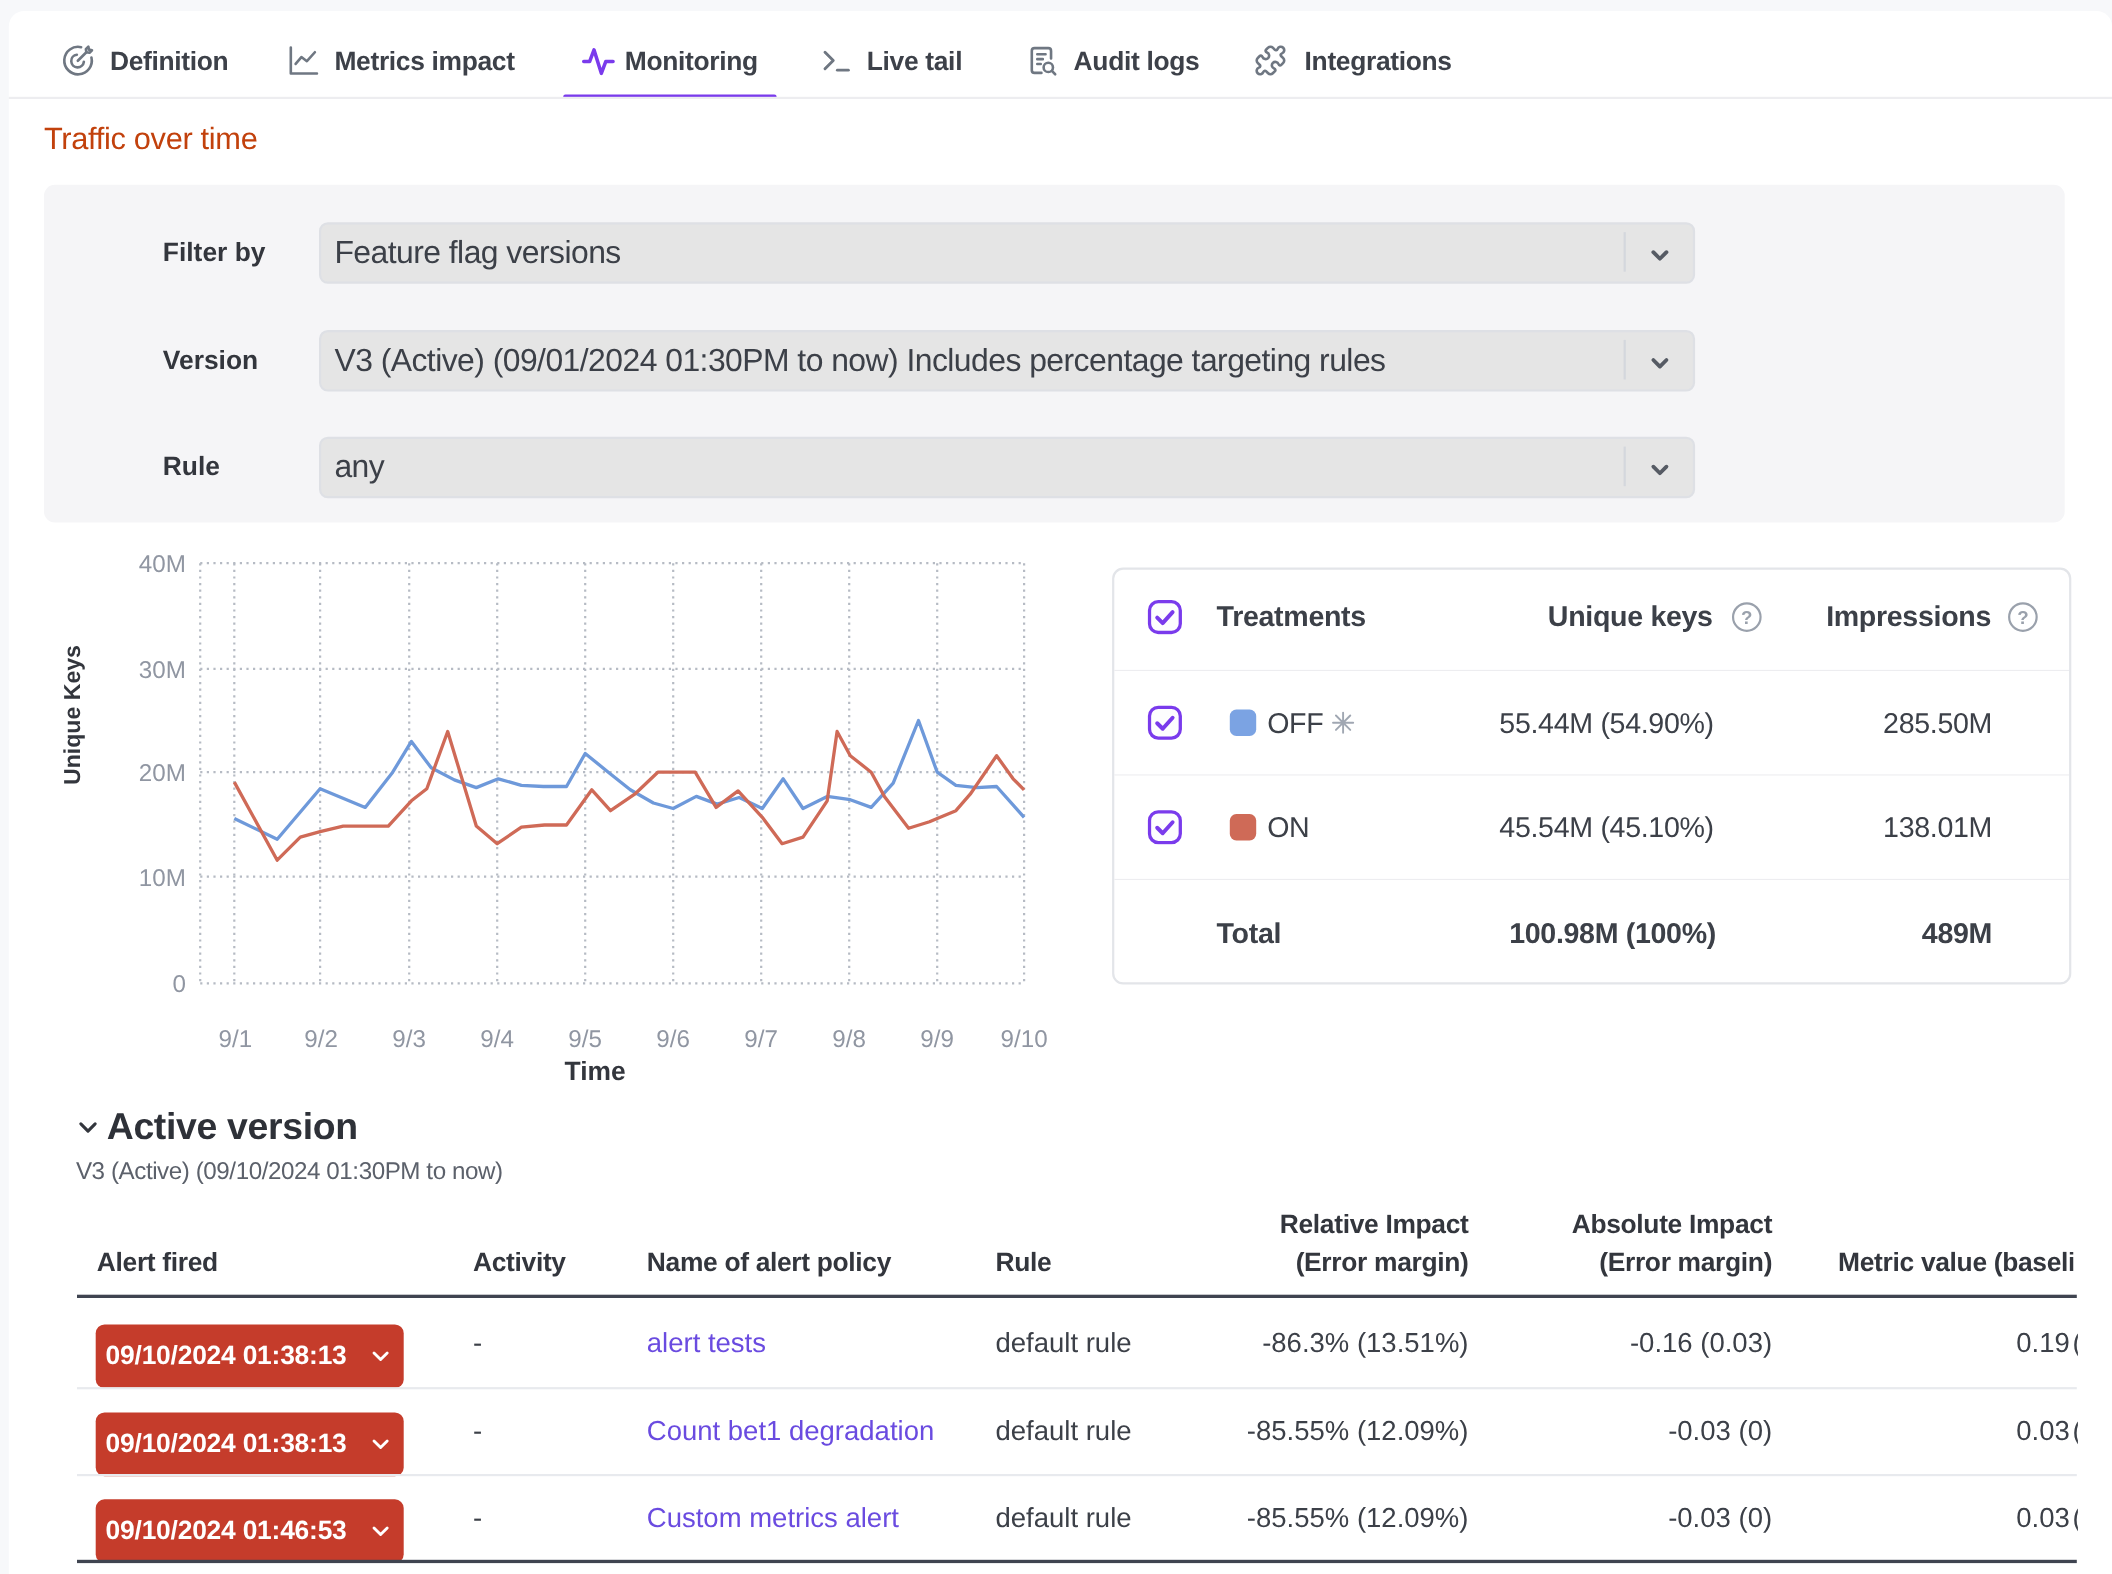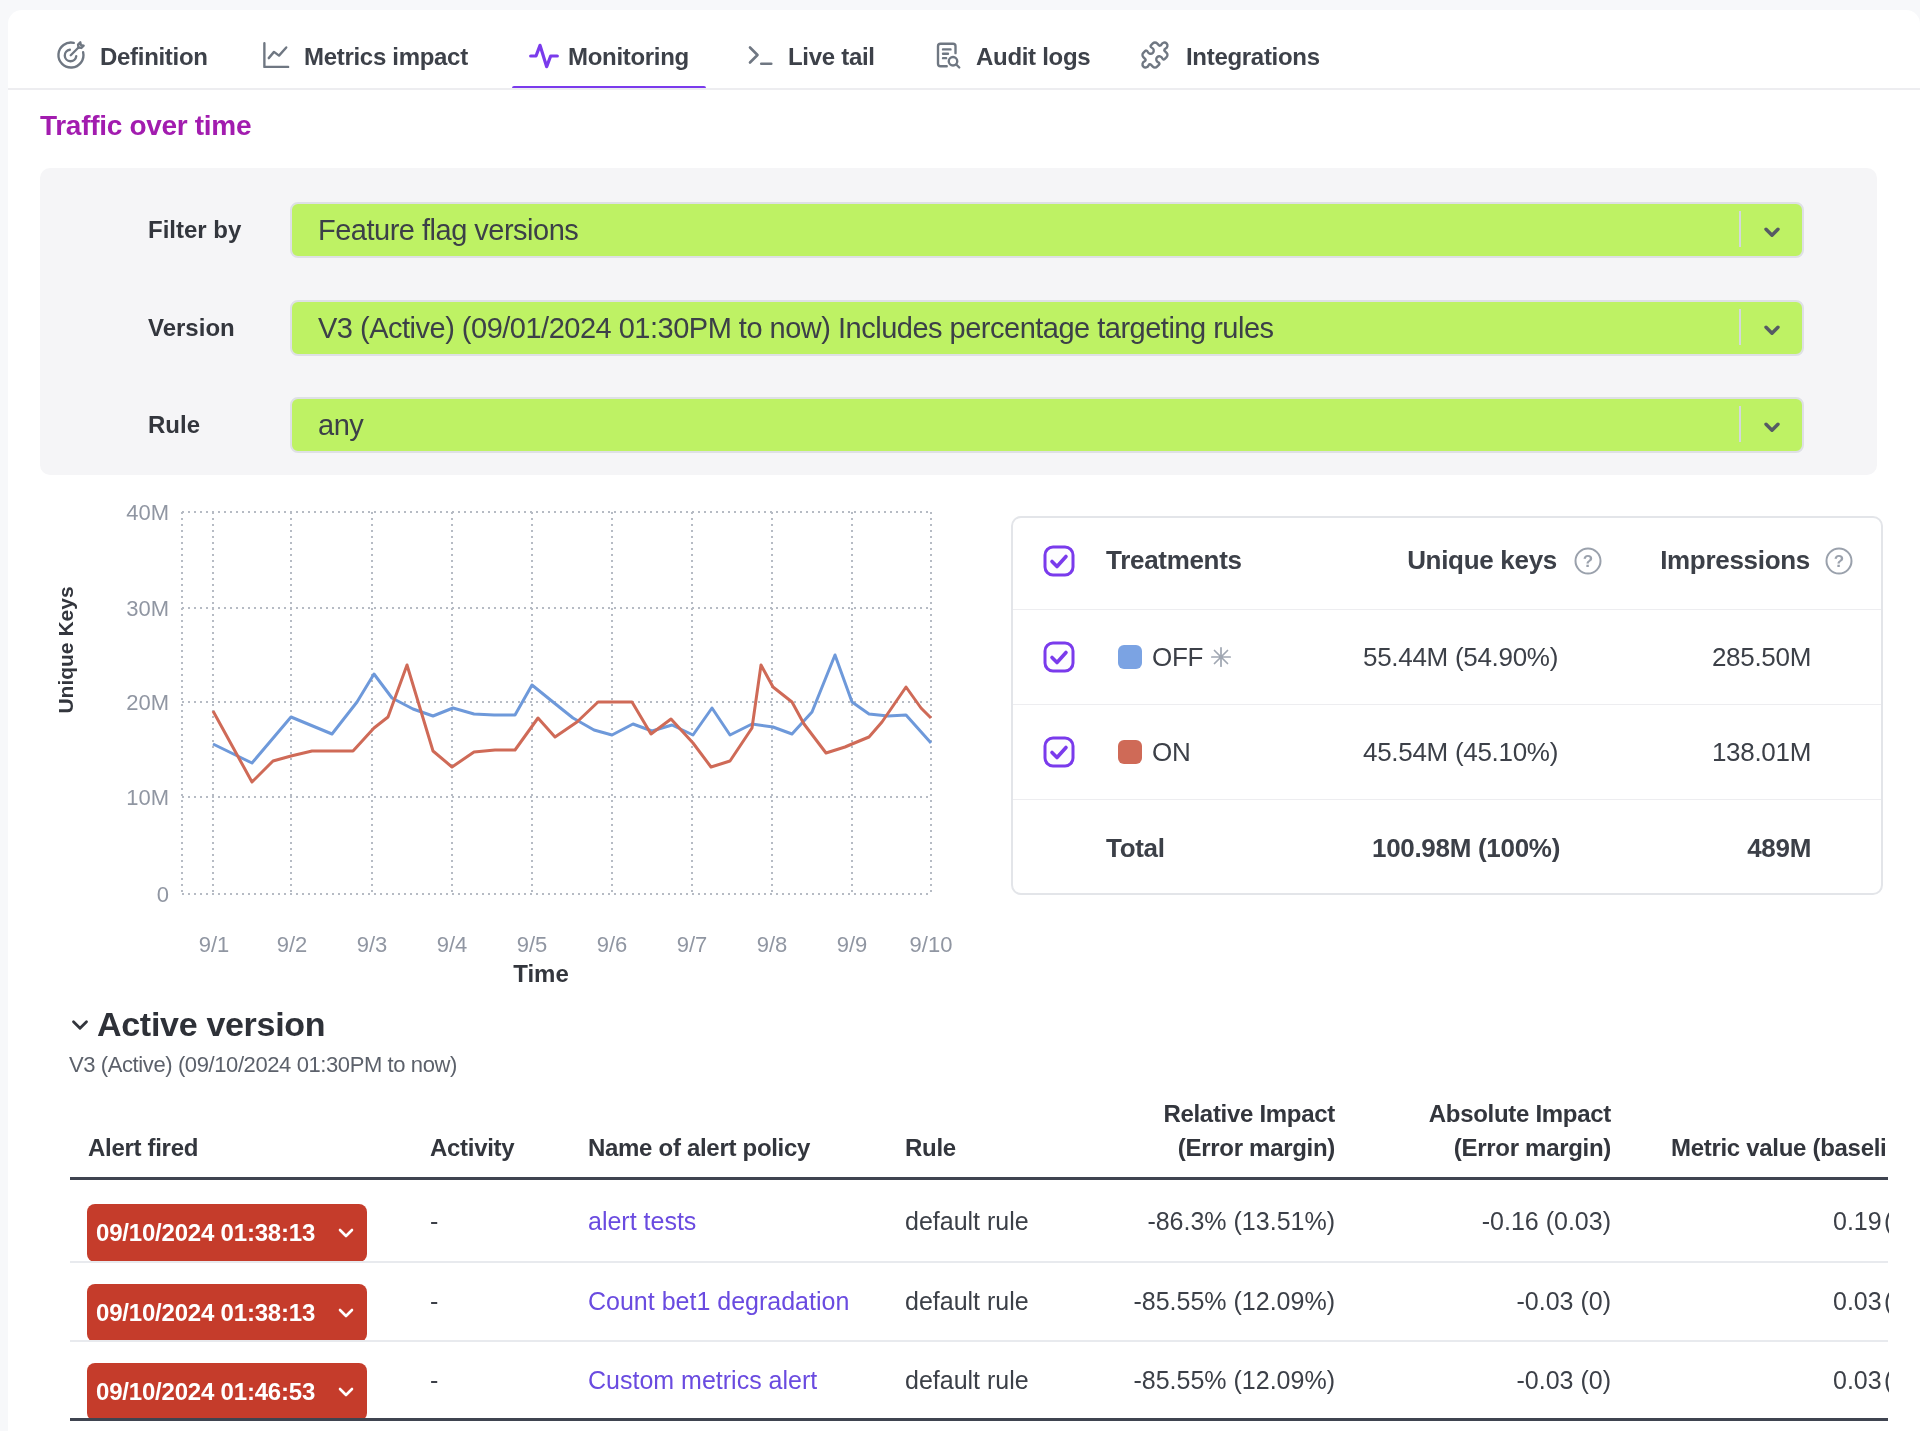--- a/index.html
+++ b/index.html
@@ -1,24 +1,24 @@
 <!DOCTYPE html>
 <html><head>
 <meta charset="utf-8">
 <style>
   * { margin:0; padding:0; box-sizing:border-box; }
   html,body { width:1920px; height:1431px; background:#f7f8fa; font-family:"Liberation Sans", sans-serif; overflow:hidden; }
   .abs { position:absolute; }
   .card { position:absolute; left:8px; top:10px; width:1912px; height:1421px; background:#ffffff; border-radius:14px 14px 0 0; }
   .tabtext { position:absolute; font-size:24px; font-weight:700; color:#3d4149; top:43px; letter-spacing:-0.3px; }
   .tabicon { position:absolute; top:40px; }
-  .hdr1 { position:absolute; left:40px; top:110px; font-size:28px; font-weight:700; color:#a21caf; letter-spacing:-0.3px; }
+  .hdr1 { position:absolute; left:40px; top:110px; font-size:28px; font-weight:400; color:#c2410c; letter-spacing:-0.3px; }
   .fpanel { position:absolute; left:40px; top:168px; width:1837px; height:307px; background:#f5f5f7; border-radius:10px; }
   .flabel { position:absolute; left:105px; font-size:24px; font-weight:700; color:#33363d;margin-left:43px; }
-  .finput { position:absolute; left:290px; width:1514px; height:56px; background:#bef264; border:2px solid #dee0e5; border-radius:8px; font-size:29px; color:#3c4048; line-height:53px; padding-left:26px; white-space:nowrap; letter-spacing:-0.5px; }
+  .finput { position:absolute; left:290px; width:1251px; height:56px; background:#e5e5e5; border:2px solid #dee0e5; border-radius:8px; font-size:29px; color:#3c4048; line-height:53px; padding-left:12px; white-space:nowrap; letter-spacing:-0.5px; }
   .fsep { position:absolute; right:61px; top:7px; bottom:9px; width:2px; background:#d4d7dd; }
   .fchev { position:absolute; right:17px; top:15px; }
   .panel { position:absolute; left:1011px; top:516px; width:872px; height:379px; background:#fff; border:2px solid #e3e5e9; border-radius:10px; }
   .prow-sep { position:absolute; left:0; right:0; height:1px; background:#ededf0; }
   .ptext { position:absolute; font-size:26px; color:#3c4048; white-space:nowrap; letter-spacing:-0.3px; }
   .bold { font-weight:700; }
   .av-h { position:absolute; left:97px; top:1005px; font-size:34px; font-weight:700; color:#2e3138; letter-spacing:-0.3px; }
   .av-sub { position:absolute; left:69px; top:1052px; font-size:22px; color:#5c616b; letter-spacing:-0.4px; }
   .th { position:absolute; font-size:24px; font-weight:700; color:#33363d; white-space:nowrap; letter-spacing:-0.3px; }
   .td { position:absolute; font-size:25px; color:#3c4048; white-space:nowrap; }

